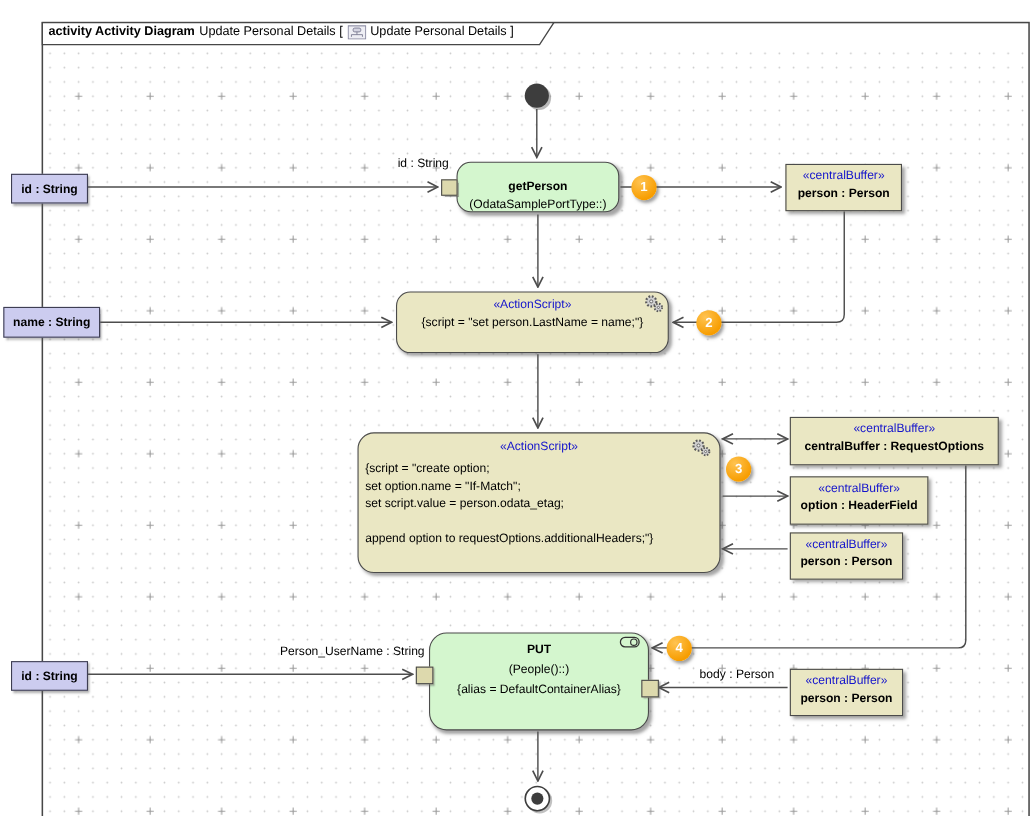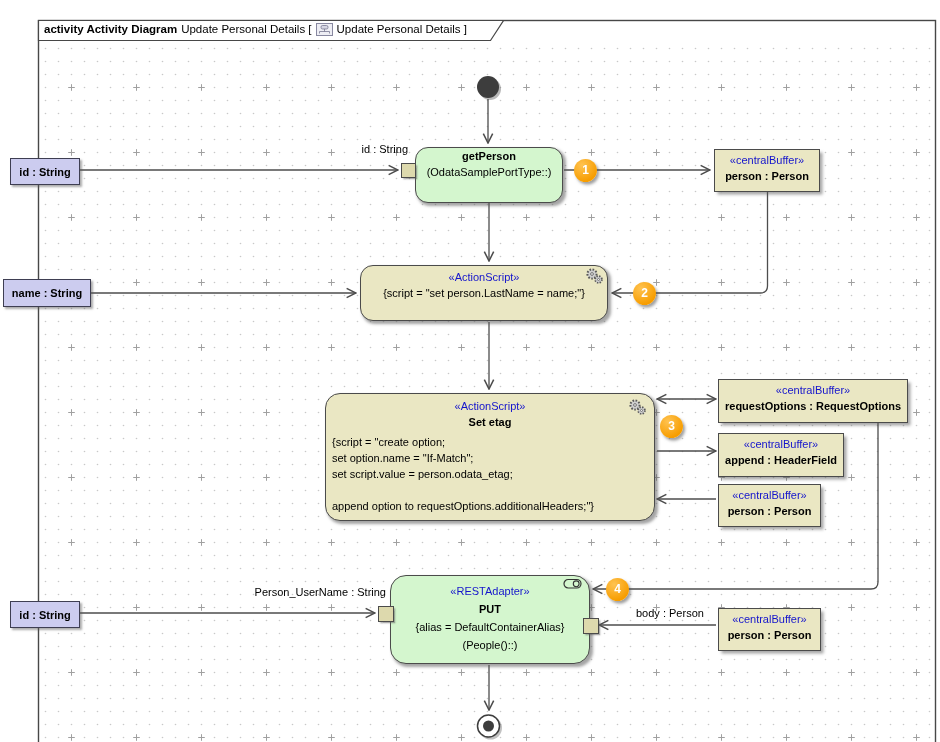--- a/index.html
+++ b/index.html
@@ -88,21 +88,21 @@
       <rect x="5" y="3.5" width="7" height="3.5" rx="1.5" fill="#d5d5e2" stroke="#777790" stroke-width="0.8"></rect>
       <path d="M8.5,7 V9.5 M3.5,9.5 H13.5 M3.5,9.5 V11.5 M13.5,9.5 V11.5" stroke="#777790" stroke-width="0.8" fill="none"></path>
     </svg>
     <span>Update Personal Details ]</span>
   </div>
 
   <div class="param" style="left:10px;top:142px;width:68px;height:25px;">id : String</div>
   <div class="param" style="left:3px;top:263px;width:86px;height:26px;">name : String</div>
   <div class="param" style="left:10px;top:585px;width:68px;height:25px;">id : String</div>
 
-  <div class="box action green" style="left:415px;top:131px;width:148px;height:56px;padding-top:0;">
+  <div class="box action green" style="left:415px;top:131px;width:148px;height:46px;padding-top:14px;">
     <div class="bname">getPerson</div>
     <div class="sub">(OdataSamplePortType::)</div>
   </div>
   <div class="pin" style="left:401px;top:147px;width:13px;height:13px;"></div>
 
   <div class="box buffer" style="left:714px;top:133px;width:106px;height:43px;">
     <div class="stereo">«centralBuffer»</div>
     <div class="bname">person : Person</div>
   </div>
 
@@ -112,53 +112,51 @@
   </div>
   <svg class="cornericon" style="left:585px;top:251px;" width="20" height="20">
     <circle cx="7" cy="7" r="4.6" fill="#cfcfcf" stroke="#5a5a5a" stroke-width="2" stroke-dasharray="1.6 1.5"></circle>
     <circle cx="7" cy="7" r="1.4" fill="#efefef" stroke="#5a5a5a" stroke-width="0.8"></circle>
     <circle cx="13.5" cy="12.5" r="3.4" fill="#cfcfcf" stroke="#5a5a5a" stroke-width="1.8" stroke-dasharray="1.4 1.3"></circle>
     <circle cx="13.5" cy="12.5" r="1" fill="#efefef" stroke="#5a5a5a" stroke-width="0.7"></circle>
   </svg>
 
   <div class="box action rtan" style="left:325px;top:377px;width:330px;height:128px;padding:4px 6px 0 6px;border-radius:15px;">
     <div class="stereo">«ActionScript»</div>
-    <div class="bname">Set etag</div>
     <div style="height:4px;"></div>
     <div class="script-line">{script = "create option;</div>
     <div class="script-line">set option.name = "If-Match";</div>
     <div class="script-line">set script.value = person.odata_etag;</div>
     <div class="script-line"></div>
     <div class="script-line">append option to requestOptions.additionalHeaders;"}</div>
   </div>
   <svg class="cornericon" style="left:628px;top:382px;" width="20" height="20">
     <circle cx="7" cy="7" r="4.6" fill="#cfcfcf" stroke="#5a5a5a" stroke-width="2" stroke-dasharray="1.6 1.5"></circle>
     <circle cx="7" cy="7" r="1.4" fill="#efefef" stroke="#5a5a5a" stroke-width="0.8"></circle>
     <circle cx="13.5" cy="12.5" r="3.4" fill="#cfcfcf" stroke="#5a5a5a" stroke-width="1.8" stroke-dasharray="1.4 1.3"></circle>
     <circle cx="13.5" cy="12.5" r="1" fill="#efefef" stroke="#5a5a5a" stroke-width="0.7"></circle>
   </svg>
 
   <div class="box buffer" style="left:718px;top:363px;width:190px;height:44px;">
     <div class="stereo">«centralBuffer»</div>
-    <div class="bname">requestOptions : RequestOptions</div>
+    <div class="bname">centralBuffer : RequestOptions</div>
   </div>
   <div class="box buffer" style="left:718px;top:417px;width:126px;height:44px;">
     <div class="stereo">«centralBuffer»</div>
-    <div class="bname">append : HeaderField</div>
+    <div class="bname">option : HeaderField</div>
   </div>
   <div class="box buffer" style="left:718px;top:468px;width:103px;height:43px;">
     <div class="stereo">«centralBuffer»</div>
     <div class="bname">person : Person</div>
   </div>
 
   <div class="box action green" style="left:390px;top:559px;width:200px;height:89px;padding-top:6px;border-radius:16px;">
-    <div class="stereo" style="line-height:18px;">«RESTAdapter»</div>
     <div class="bname" style="line-height:18px;">PUT</div>
+    <div class="sub" style="line-height:18px;">(People()::)</div>
     <div class="sub" style="line-height:18px;">{alias = DefaultContainerAlias}</div>
-    <div class="sub" style="line-height:18px;">(People()::)</div>
   </div>
   <svg class="cornericon" style="left:563px;top:562px;" width="22" height="12">
     <rect x="1" y="1.5" width="17" height="8.5" rx="4.2" fill="none" stroke="#333" stroke-width="1.2"></rect>
     <circle cx="13.2" cy="5.8" r="2.9" fill="none" stroke="#333" stroke-width="1.1"></circle>
   </svg>
   <div class="pin" style="left:378px;top:590px;width:14px;height:14px;"></div>
   <div class="pin" style="left:583px;top:602px;width:14px;height:14px;"></div>
 
   <div class="box buffer" style="left:718px;top:592px;width:103px;height:43px;">
     <div class="stereo">«centralBuffer»</div>

